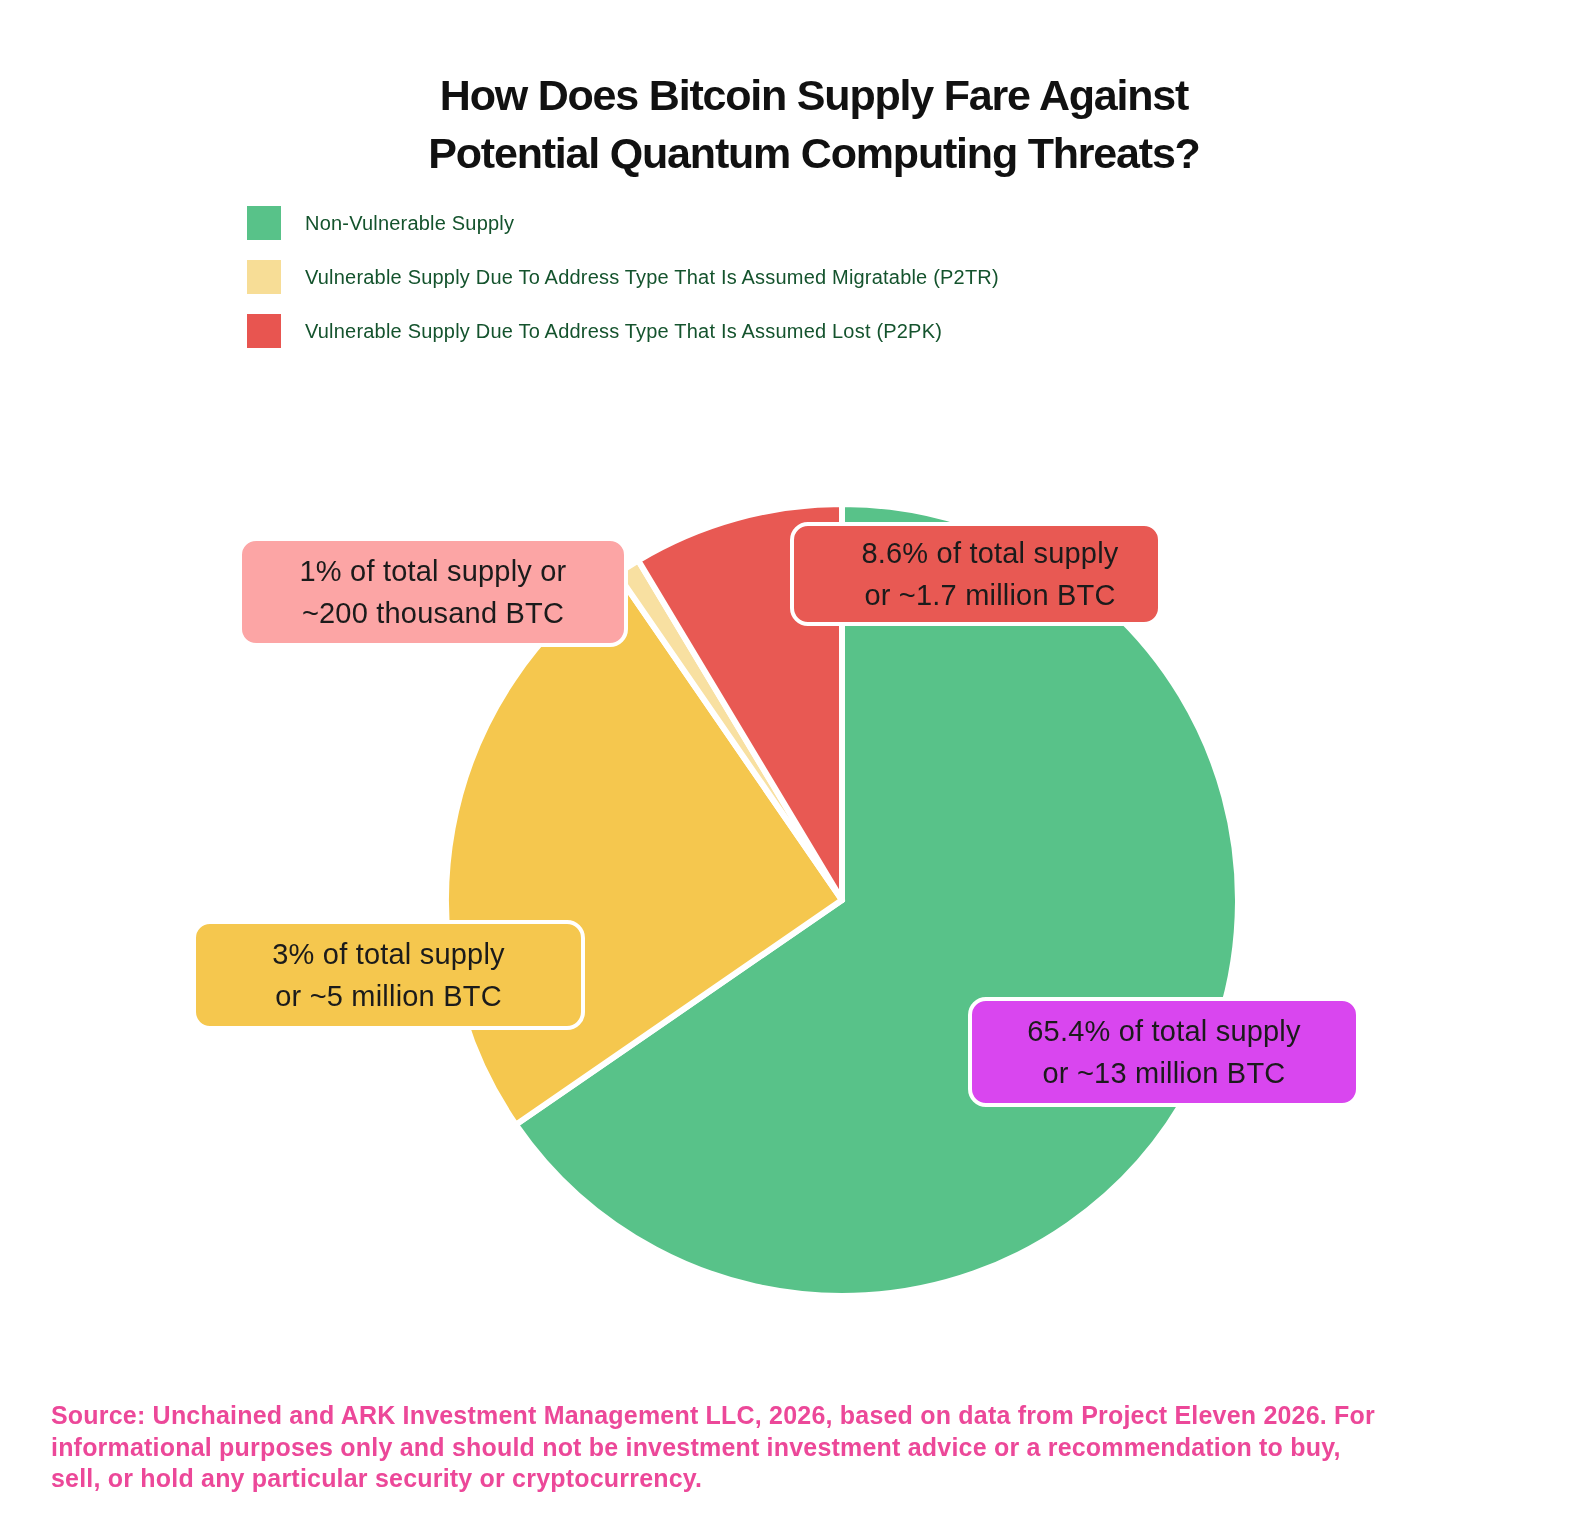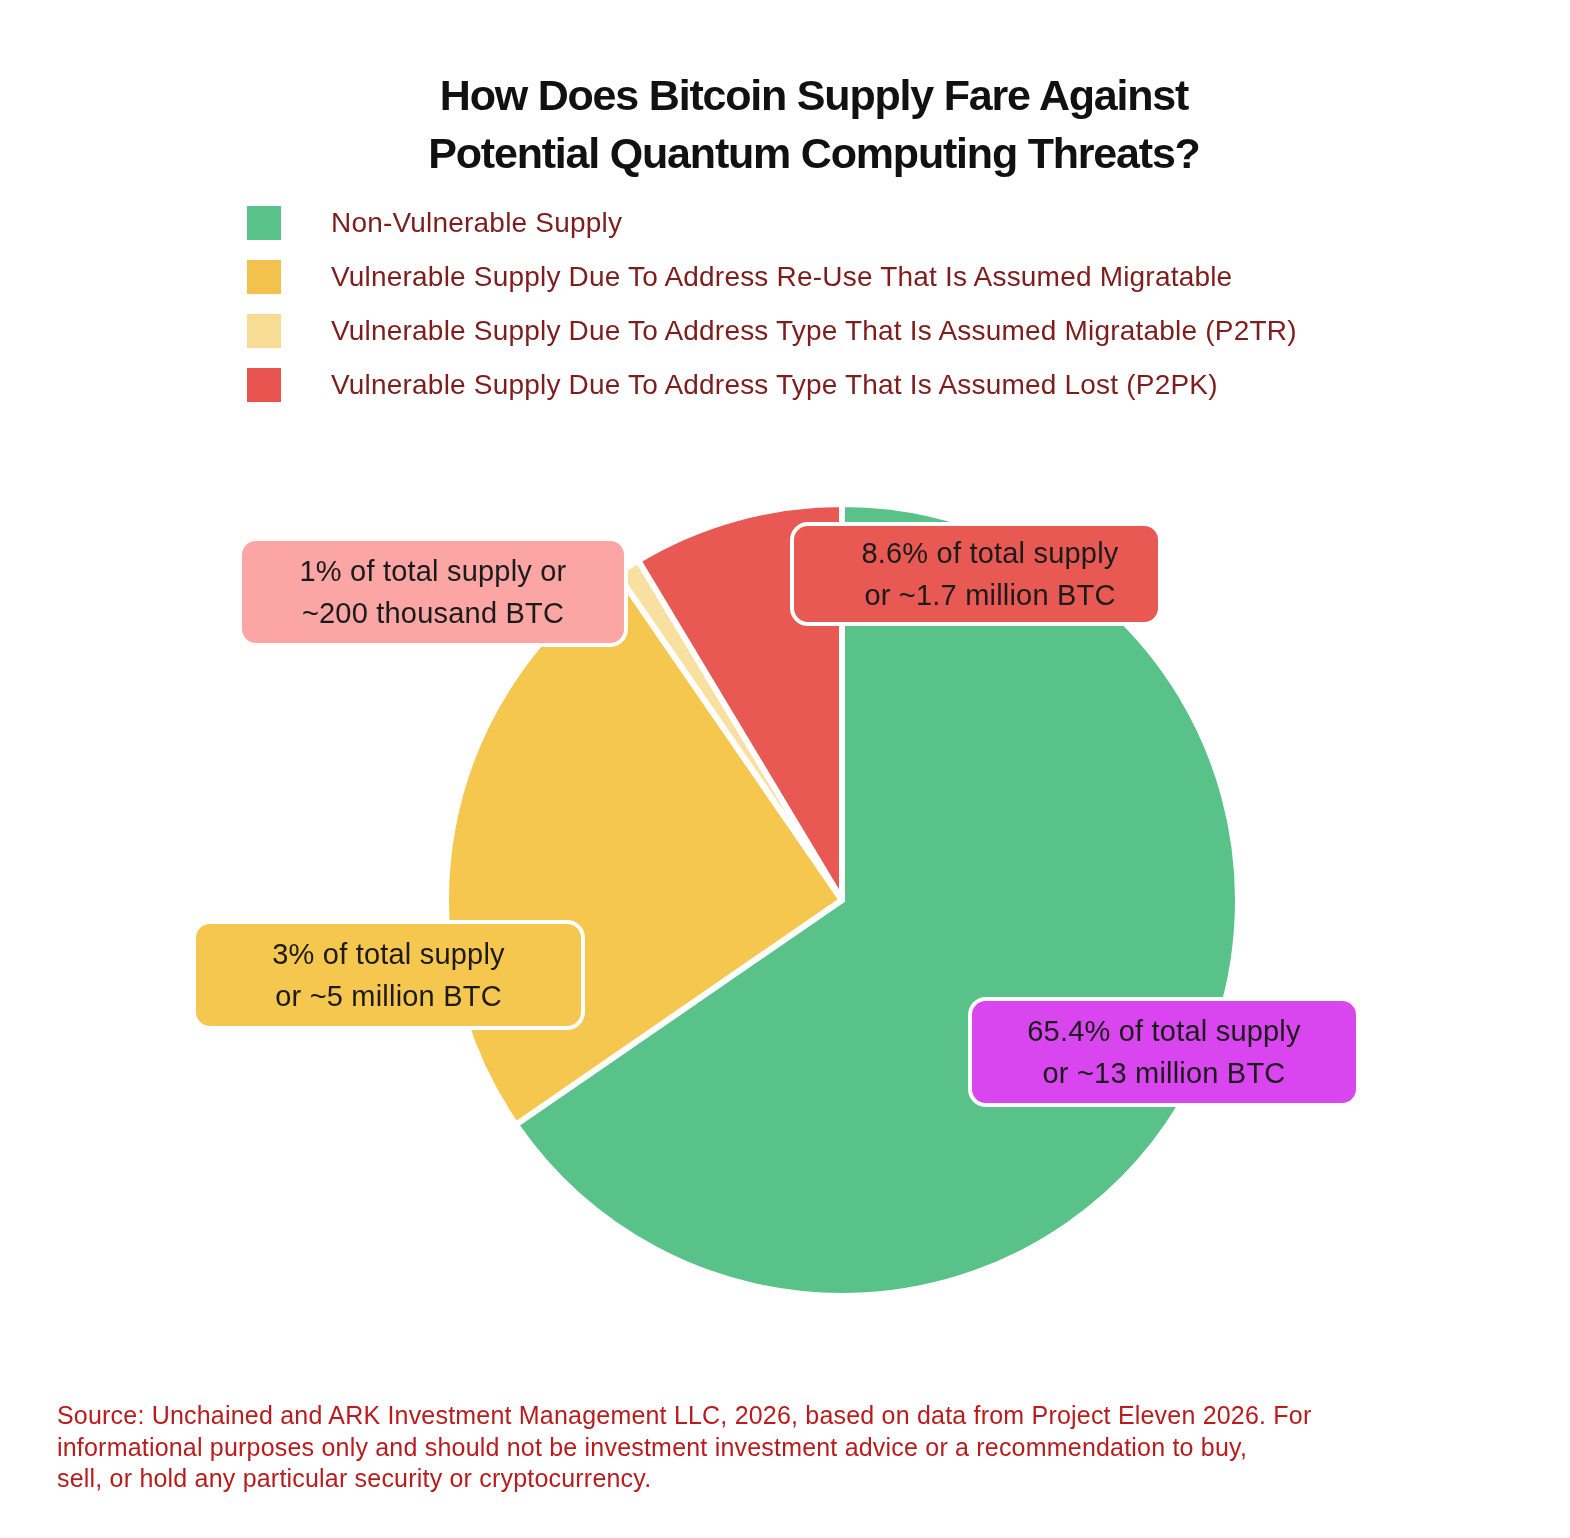--- a/index.html
+++ b/index.html
@@ -10,56 +10,52 @@
   
   .title{position:absolute;left:0;top:66px;width:1570px;text-align:center;
          transform:translateX(29px);
          font-weight:bold;font-size:43px;line-height:58px;letter-spacing:-1.2px;
          color:#111111;}
 
   
   .legend{position:absolute;left:247px;top:206px;display:flex;flex-direction:column;gap:20px;}
   .legend-row{display:flex;align-items:center;gap:24px;height:34px;}
   .swatch{width:34px;height:34px;flex:0 0 34px;}
-  .legend-label{font-size:28px;color:#7f1d1d;letter-spacing:0.2px;white-space:nowrap;margin-left:26px;}
+  .legend-label{font-size:20px;color:#14532d;letter-spacing:0.2px;white-space:nowrap;}
 
   
   svg.pie{position:absolute;left:0;top:0;z-index:1;}
 
   
   .label-box{position:absolute;z-index:2;border:4px solid #ffffff;border-radius:18px;
              box-sizing:border-box;display:flex;flex-direction:column;justify-content:center;
              text-align:center;font-size:29px;line-height:42px;color:#1b1b1b;letter-spacing:0.2px;}
   #callout-p2pk   {left:790px;top:522px;width:372px;height:104px;}
   #callout-p2tr   {left:238px;top:537px;width:390px;height:110px;}
   #callout-reuse  {left:192px;top:920px;width:393px;height:110px;}
   #callout-nonvuln{left:968px;top:997px;width:392px;height:110px;}
 
   
-  .source{position:absolute;left:57px;top:1400px;width:1470px;
-          font-size:25px;line-height:31.5px;color:#b91c1c;letter-spacing:0.2px;}
+  .source{position:absolute;left:51px;top:1400px;width:1470px;
+          font-size:25px;line-height:31.5px;color:#ec4899;letter-spacing:0.2px;font-weight:bold;}
 </style>
 </head>
 <body>
 
 <div class="canvas">
 
   <div class="title">
     <div>How Does Bitcoin Supply Fare Against</div>
     <div>Potential Quantum Computing Threats?</div>
   </div>
 
   <div class="legend">
     <div class="legend-row">
       <span class="swatch" style="background-color: rgb(88, 194, 137);"></span>
       <span class="legend-label">Non-Vulnerable Supply</span>
-    </div>
-    <div class="legend-row">
-      <span class="swatch" style="background-color: rgb(242, 193, 78);"></span>
-      <span class="legend-label">Vulnerable Supply Due To Address Re-Use That Is Assumed Migratable</span>
     </div>
     <div class="legend-row">
       <span class="swatch" style="background-color: rgb(247, 221, 150);"></span>
       <span class="legend-label">Vulnerable Supply Due To Address Type That Is Assumed Migratable (P2TR)</span>
     </div>
     <div class="legend-row">
       <span class="swatch" style="background-color: rgb(232, 85, 80);"></span>
       <span class="legend-label">Vulnerable Supply Due To Address Type That Is Assumed Lost (P2PK)</span>
     </div>
   </div>

